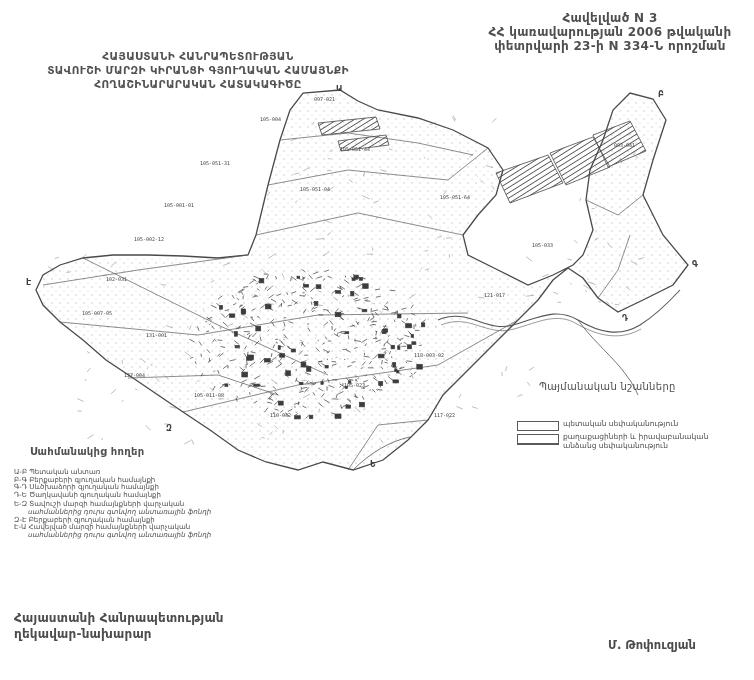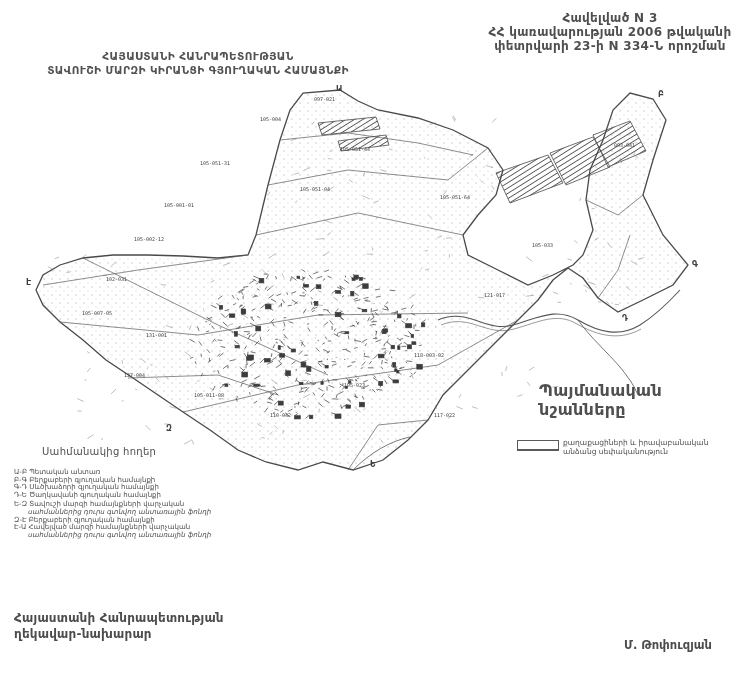--- a/index.html
+++ b/index.html
@@ -19,57 +19,58 @@
     position:absolute;top:49px;left:28px;width:340px;
     text-align:center;font-size:10.5px;font-weight:700;line-height:14px;
     color:#525252;letter-spacing:0.4px;
   }
   
   .map-wrap{position:absolute;top:85px;left:18px;width:710px;height:390px;}
   svg text.pl{font-size:5px;fill:#3f3f3f;font-family:"DejaVu Sans Mono","Liberation Mono",monospace;}
   svg text.bl{font-size:8px;fill:#3f3f3f;font-weight:bold;}
   
   .legend{position:absolute;top:381px;left:517px;width:220px;color:#4f4f4f;}
-  .legend-title{font-size:16px;font-weight:700;margin-left:22px;margin-bottom:20px;letter-spacing:0.3px;}
+  .legend-title{font-size:10px;font-weight:400;margin-left:22px;margin-bottom:28px;letter-spacing:0.3px;}
   .legend-row{display:flex;align-items:flex-start;margin-bottom:2px;}
   .swatch{width:40px;height:8px;margin-right:4px;flex:0 0 40px;margin-top:1px;}
   .swatch.solid{border:1px solid #5a5a5a;background:#fff;}
   .swatch.dashed{border:1px dashed #5a5a5a;background:#fff;}
   .swatch.lined{border:1px solid #5a5a5a;border-bottom:2px solid #5a5a5a;background:#fff;}
   .legend-label{font-size:7.5px;line-height:8.5px;}
   
   .borders{position:absolute;top:446px;left:14px;width:270px;color:#4f4f4f;}
-  .borders-title{font-size:10px;font-weight:400;margin-left:28px;margin-bottom:12px;letter-spacing:0.3px;}
+  .borders-title{font-size:10px;font-weight:700;margin-left:16px;margin-bottom:12px;letter-spacing:0.3px;}
   .border-line{font-size:7px;line-height:7.6px;white-space:nowrap;}
   .border-line.indent{padding-left:14px;font-style:italic;}
   .border-line.gap{margin-top:2px;}
   
   .sig-left{
     position:absolute;top:610px;left:14px;width:260px;
     font-size:12px;font-weight:600;line-height:16px;color:#4c4c4c;letter-spacing:0.2px;
   }
   .sig-right{
-    position:absolute;top:638px;left:624px;width:110px;
+    position:absolute;top:638px;left:608px;width:110px;
     font-size:11.5px;font-weight:600;color:#4c4c4c;
   }
 </style>
 </head>
 <body>
 
 <div class="page">
 
   <div class="annex">
     <div>Հավելված N 3</div>
     <div>ՀՀ կառավարության 2006 թվականի</div>
     <div>փետրվարի 23-ի  N 334-Ն  որոշման</div>
   </div>
 
   <div class="map-title">
     <div>ՀԱՅԱՍՏԱՆԻ ՀԱՆՐԱՊԵՏՈՒԹՅԱՆ</div>
     <div>ՏԱՎՈՒՇԻ ՄԱՐԶԻ ԿԻՐԱՆՑԻ ԳՅՈՒՂԱԿԱՆ ՀԱՄԱՅՆՔԻ</div>
+    <div>ՀՈՂԱՇԻՆԱՐԱՐԱԿԱՆ ՀԱՏԱԿԱԳԻԾԸ</div>
   </div>
 
   <div class="map-wrap">
     <svg width="710" height="390" viewBox="0 0 710 390" xmlns="http://www.w3.org/2000/svg">
       <defs>
         <pattern id="stipple" width="8" height="8" patternUnits="userSpaceOnUse">
           <circle cx="2" cy="2" r="0.7" fill="#8a8a8a"></circle>
           <circle cx="6" cy="6" r="0.6" fill="#9a9a9a"></circle>
         </pattern>
         <pattern id="hatch" width="4.5" height="4.5" patternUnits="userSpaceOnUse" patternTransform="rotate(58)">
@@ -802,20 +803,26 @@
           <text x="148" y="346" class="bl">Զ</text>
           <text x="8" y="200" class="bl">Է</text>
         </g>
     </svg>
   </div>
 
   <div class="legend">
     <div class="legend-title">Պայմանական նշանները</div>
     <div id="legend-rows">
         <div class="legend-row">
+          <div class="swatch solid"></div>
+          <div class="legend-label">
+            <div>պետական սեփականություն</div>
+          </div>
+        </div>
+        <div class="legend-row">
           <div class="swatch lined"></div>
           <div class="legend-label">
             <div>քաղաքացիների և իրավաբանական</div>
             <div>անձանց սեփականություն</div>
           </div>
         </div>
       </div>
   </div>
 
   <div class="borders">

